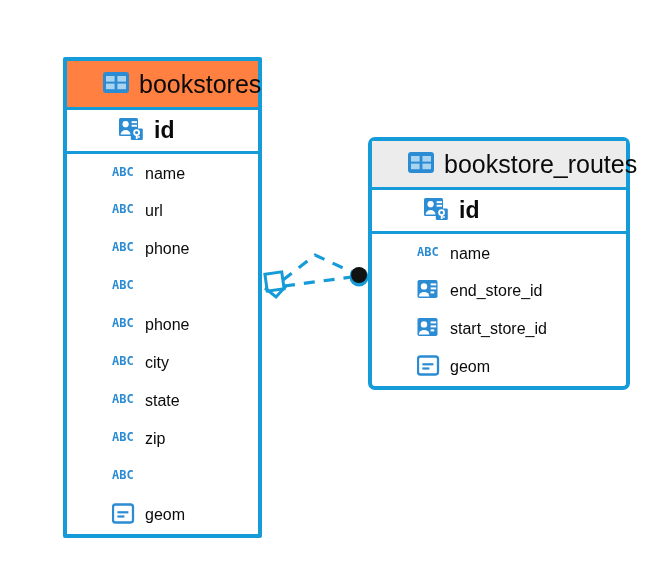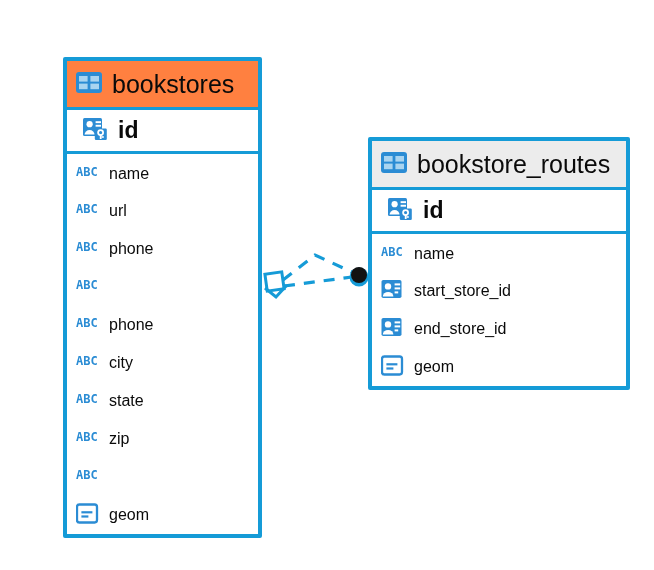--- a/index.html
+++ b/index.html
@@ -14,21 +14,20 @@
     position:absolute;
     box-sizing:border-box;
     background:#ffffff;
     border:4px solid var(--edge,#159BD7);
     border-radius:2px;
   }
 
   .tbl-header{
     display:flex;align-items:center;
     height:49px;
-    padding-left:9px;
     box-sizing:border-box;
     border-bottom:3px solid #159BD7;
   }
   .tbl-header.orange{background:#FF8040;}
   .tbl-header.grey{background:#ECECEC;}
   .tbl-title{
     font-size:25px;color:#0a0a0a;margin-left:10px;
     white-space:nowrap;line-height:1;
   }
 
@@ -43,21 +42,21 @@
     border-bottom:3px solid #159BD7;
     padding-left:16px;
   }
   .field-row.firstafterpk{padding-top:2px;}
   .field-name{
     font-size:16px;color:#0a0a0a;margin-left:9px;
     white-space:nowrap;line-height:1;
   }
   .field-row.pk .field-name{font-weight:bold;font-size:23px;}
 
-  .ic{flex:0 0 auto;display:block;}
+  .ic{flex:0 0 auto;display:block;margin-left:36px;}
 
   
   #connector{position:absolute;left:0;top:0;pointer-events:none;}
 </style>
 </head>
 <body>
 
 <div id="canvas">
 
   <svg id="connector" width="654" height="570">
@@ -193,21 +192,21 @@
         <svg width="24" height="21" viewBox="0 0 24 21">
           <rect x="1" y="1.5" width="20" height="18" rx="2.4" fill="#ffffff" stroke="#2B8CD4" stroke-width="2.3"></rect>
           <rect x="5.4" y="8.2" width="11" height="2.2" fill="#2B8CD4"></rect>
           <rect x="5.4" y="12.4" width="7" height="2.2" fill="#2B8CD4"></rect>
         </svg>
       </span>
       <span class="field-name">geom</span>
     </div>
   </div>
 
-  <div class="er-table" id="tbl-routes" style="left:368px;top:137px;width:262px;">
+  <div class="er-table" id="tbl-routes" style="left:368px;top:137px;width:262px;border-radius:7px;">
 
     <div class="tbl-header grey">
       <span class="ic">
         <svg width="26" height="21" viewBox="0 0 26 21">
           <rect x="0" y="0" width="26" height="21" rx="3" fill="#2B8CD4"></rect>
           <rect x="3" y="4" width="8.6" height="5.6" fill="#A9D4F0"></rect>
           <rect x="14.4" y="4" width="8.6" height="5.6" fill="#A9D4F0"></rect>
           <rect x="3" y="11.6" width="8.6" height="5.6" fill="#A9D4F0"></rect>
           <rect x="14.4" y="11.6" width="8.6" height="5.6" fill="#A9D4F0"></rect>
         </svg>
@@ -245,35 +244,35 @@
       <span class="ic">
         <svg width="24" height="20" viewBox="0 0 24 20">
           <rect x="0.5" y="1" width="20" height="18" rx="1.8" fill="#2B8CD4"></rect>
           <circle cx="7" cy="7.4" r="3.2" fill="#ffffff"></circle>
           <path d="M 1.8 17.6 a 5.3 4.6 0 0 1 10.6 0 z" fill="#ffffff"></path>
           <rect x="13.6" y="4.4" width="5.6" height="2" fill="#ffffff"></rect>
           <rect x="13.6" y="8.4" width="5.6" height="2" fill="#ffffff"></rect>
           <rect x="13.6" y="12.4" width="3.6" height="2" fill="#ffffff"></rect>
         </svg>
       </span>
-      <span class="field-name">start_store_id</span>
+      <span class="field-name">end_store_id</span>
     </div>
 
     <div class="field-row">
       <span class="ic">
         <svg width="24" height="20" viewBox="0 0 24 20">
           <rect x="0.5" y="1" width="20" height="18" rx="1.8" fill="#2B8CD4"></rect>
           <circle cx="7" cy="7.4" r="3.2" fill="#ffffff"></circle>
           <path d="M 1.8 17.6 a 5.3 4.6 0 0 1 10.6 0 z" fill="#ffffff"></path>
           <rect x="13.6" y="4.4" width="5.6" height="2" fill="#ffffff"></rect>
           <rect x="13.6" y="8.4" width="5.6" height="2" fill="#ffffff"></rect>
           <rect x="13.6" y="12.4" width="3.6" height="2" fill="#ffffff"></rect>
         </svg>
       </span>
-      <span class="field-name">end_store_id</span>
+      <span class="field-name">start_store_id</span>
     </div>
 
     <div class="field-row">
       <span class="ic">
         <svg width="24" height="21" viewBox="0 0 24 21">
           <rect x="1" y="1.5" width="20" height="18" rx="2.4" fill="#ffffff" stroke="#2B8CD4" stroke-width="2.3"></rect>
           <rect x="5.4" y="8.2" width="11" height="2.2" fill="#2B8CD4"></rect>
           <rect x="5.4" y="12.4" width="7" height="2.2" fill="#2B8CD4"></rect>
         </svg>
       </span>

